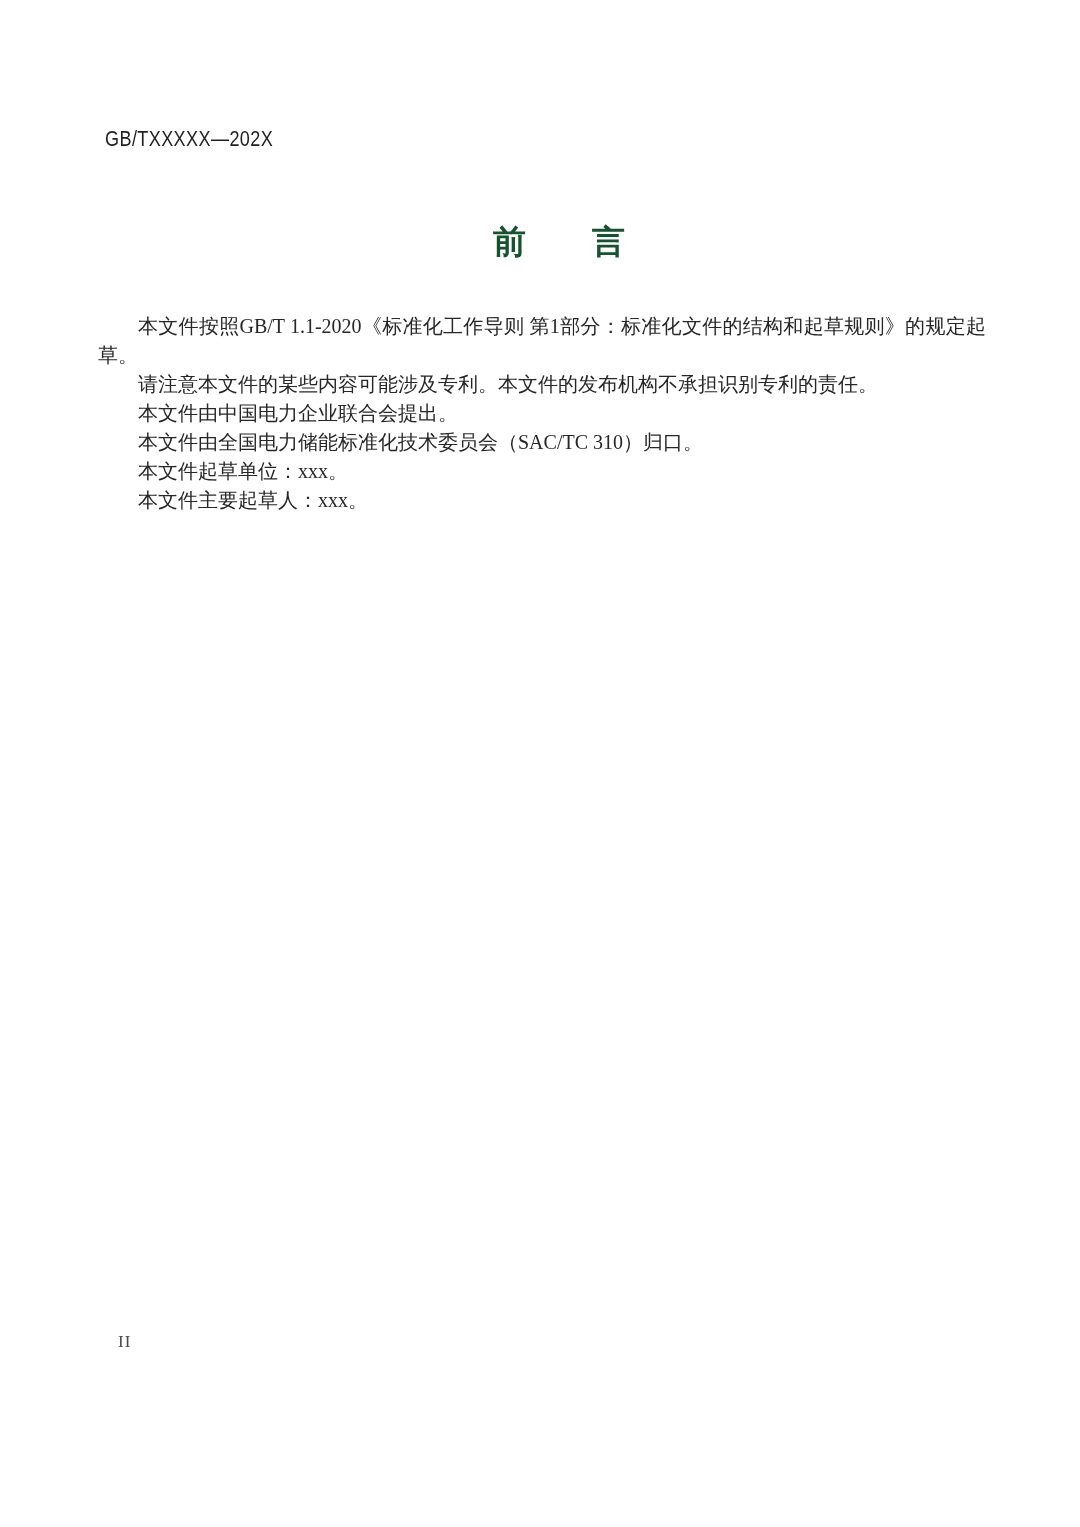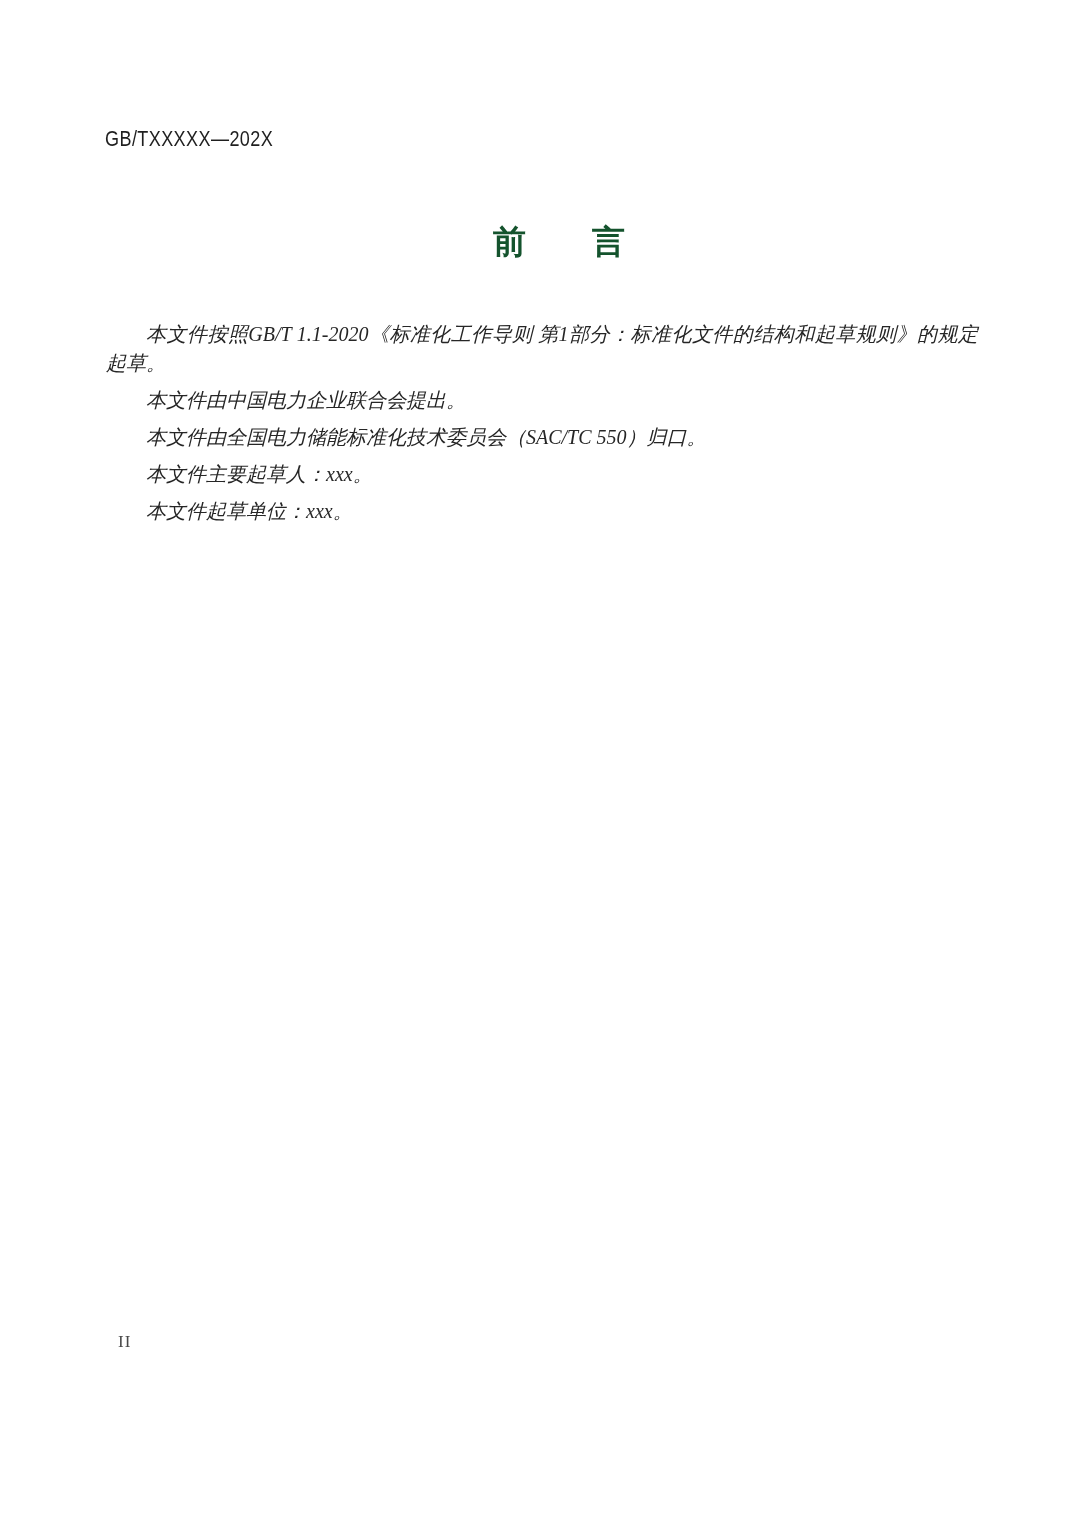--- a/index.html
+++ b/index.html
@@ -46,24 +46,23 @@
     position: absolute;
     left: 98px;
     top: 312px;
     width: 888px;
     font-size: 20px;
     line-height: 29px;
     color: #262626;
     text-align: justify;
   }
   .doc-body p {
-    margin: 8px;
+    margin: 0;
     padding: 0;
     text-indent: 2em;
-    font-style: italic;
   }
   .page-footer {
     position: absolute;
     left: 118px;
     top: 1332px;
     font-size: 17px;
     color: #4a4a4a;
     letter-spacing: 1px;
   }
 </style>
@@ -71,21 +70,22 @@
 <body>
 
 <div class="page">
 
   <div class="doc-header">GB/TXXXXX—202X</div>
 
   <h1 class="doc-title">前　　言</h1>
 
   <div class="doc-body">
     <p>本文件按照GB/T 1.1-2020《标准化工作导则 第1部分：标准化文件的结构和起草规则》的规定起草。</p>
+    <p>请注意本文件的某些内容可能涉及专利。本文件的发布机构不承担识别专利的责任。</p>
     <p>本文件由中国电力企业联合会提出。</p>
-    <p>本文件由全国电力储能标准化技术委员会（SAC/TC 550）归口。</p>
+    <p>本文件由全国电力储能标准化技术委员会（SAC/TC 310）归口。</p>
+    <p>本文件起草单位：xxx。</p>
     <p>本文件主要起草人：xxx。</p>
-    <p>本文件起草单位：xxx。</p>
   </div>
 
   <div class="page-footer">II</div>
 
 </div>
 
 </body></html>

